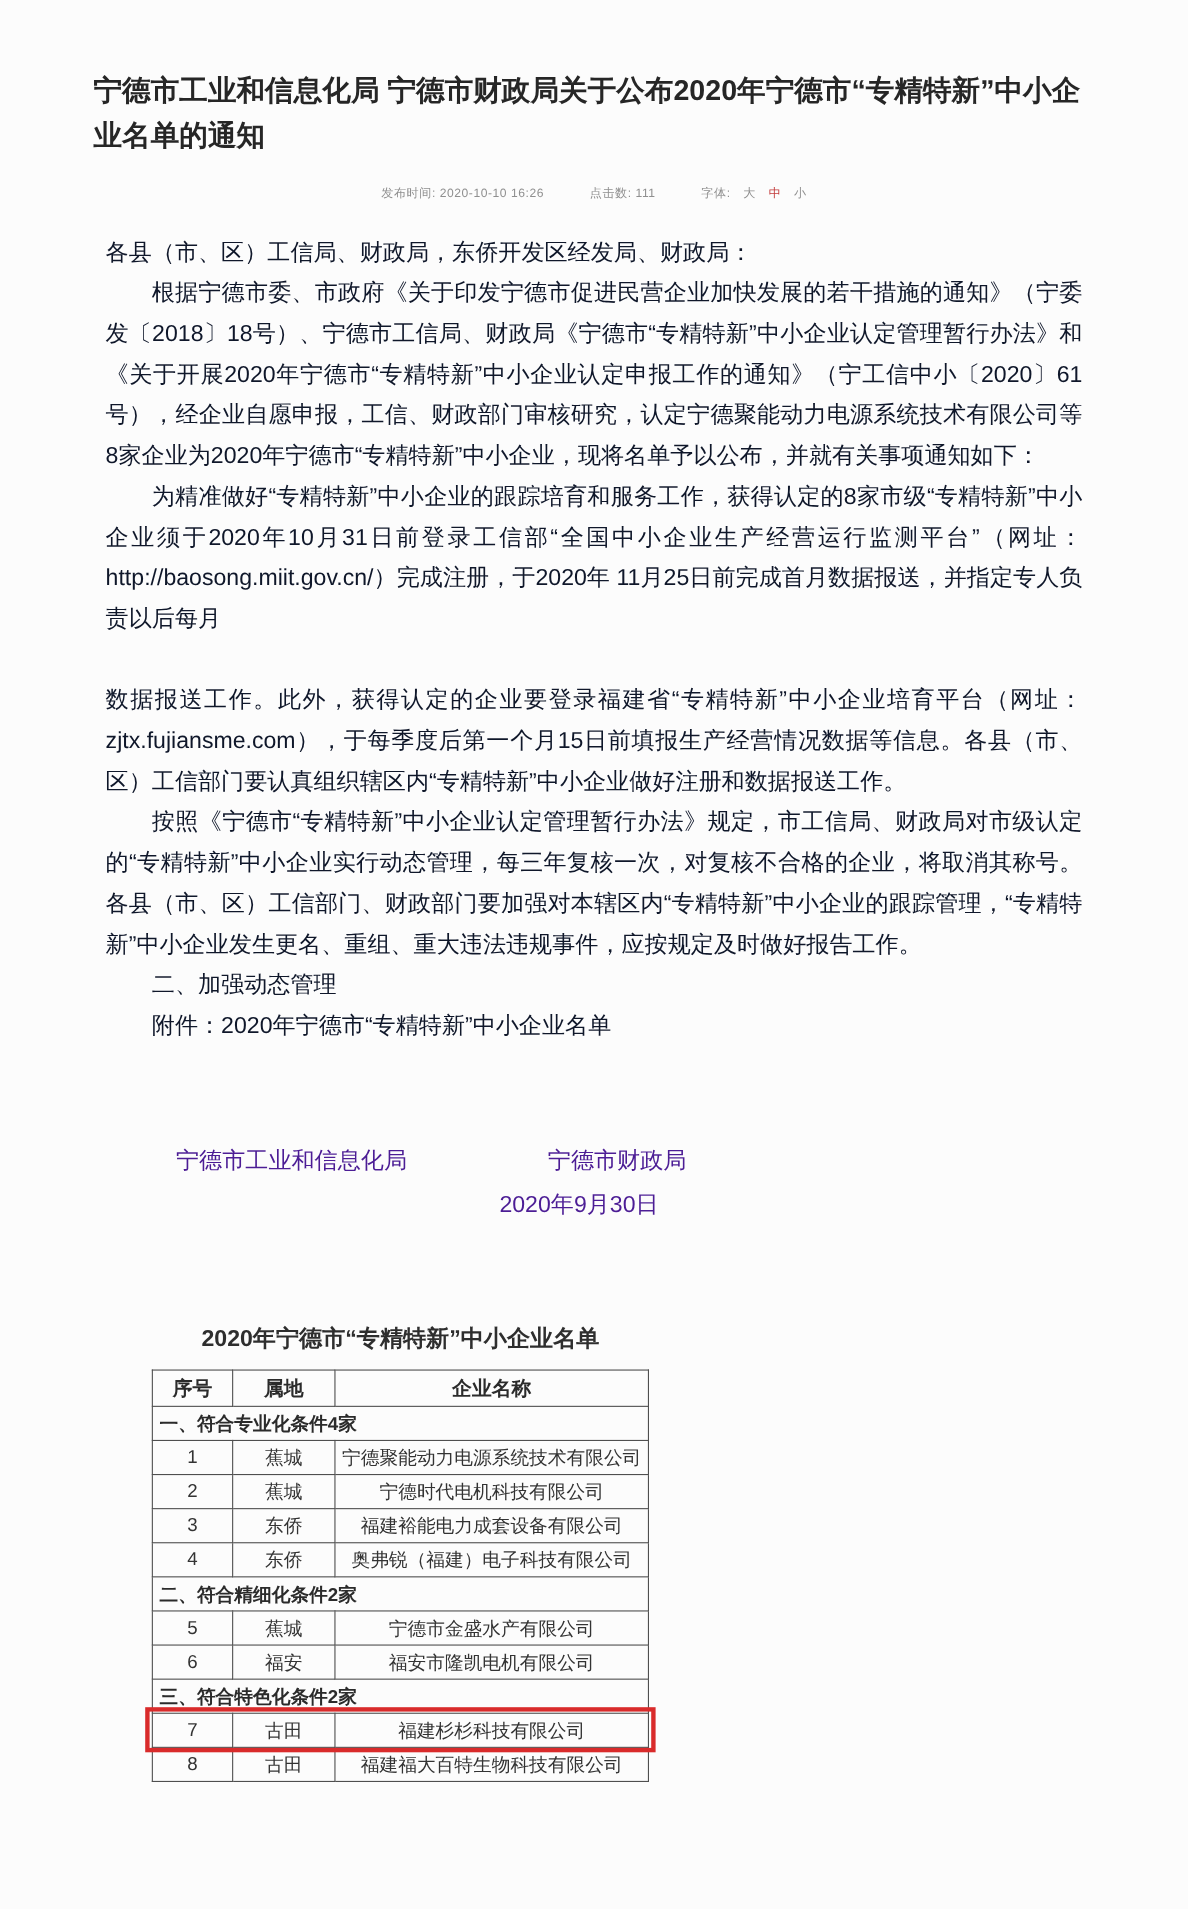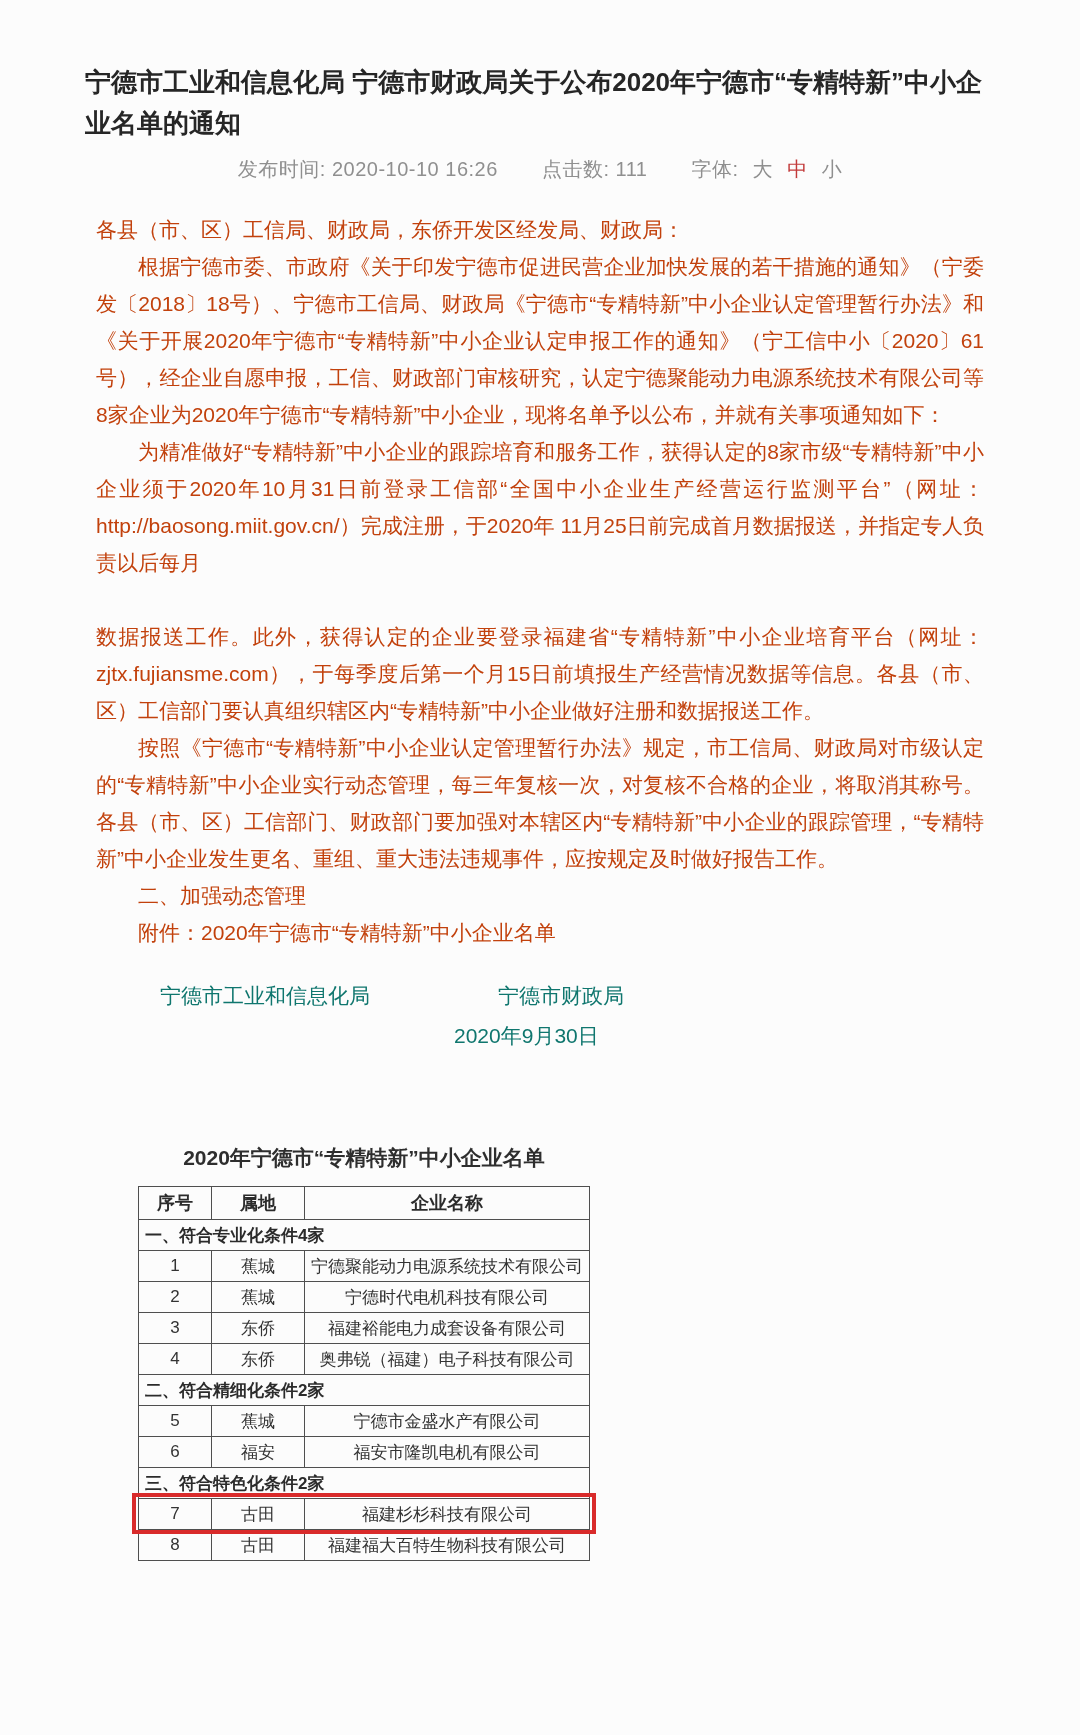--- a/index.html
+++ b/index.html
@@ -13,46 +13,46 @@
   .doc-title{
     margin:62px auto 0;
     width:910px;
     text-align:left;
     font-size:26px;
     font-weight:bold;
     line-height:41px;
     color:#262626;
   }
   .meta{
-    margin-top:12px;
+    margin-top:24px;
     text-align:center;
-    font-size:20px;
+    font-size:11px;
     color:#8f8f8f;
     letter-spacing:.5px;
   }
   .meta .grp{margin-left:38px;}
   .meta .grp:first-child{margin-left:0;}
   .meta .fopt{margin-left:8px;cursor:pointer;}
   .meta .fopt.active{color:#c23a3a;}
   .content{
     margin:28px 96px 0;
     font-size:21px;
     line-height:37px;
     text-align:justify;
-    color:#c2410c;
+    color:#0f172a;
   }
   .content p{margin:0;}
   .indent{text-indent:2em;}
   .gap-above{margin-top:37px !important;}
   .attachment{margin-top:26px;text-indent:2em;}
   .signature{
-    margin-top:31px;
+    margin-top:90px;
     margin-left:96px;
     font-size:21px;
-    color:#0f766e;
+    color:#4c1d95;
   }
   .sig-orgs{display:flex;}
   .org1{margin-left:64px;}
   .org2{margin-left:128px;text-align:right;}
   .sig-date{margin-top:12px;margin-left:358px;}
   .table-block{
     margin-left:138px;
     margin-top:94px;
     width:452px;
   }

